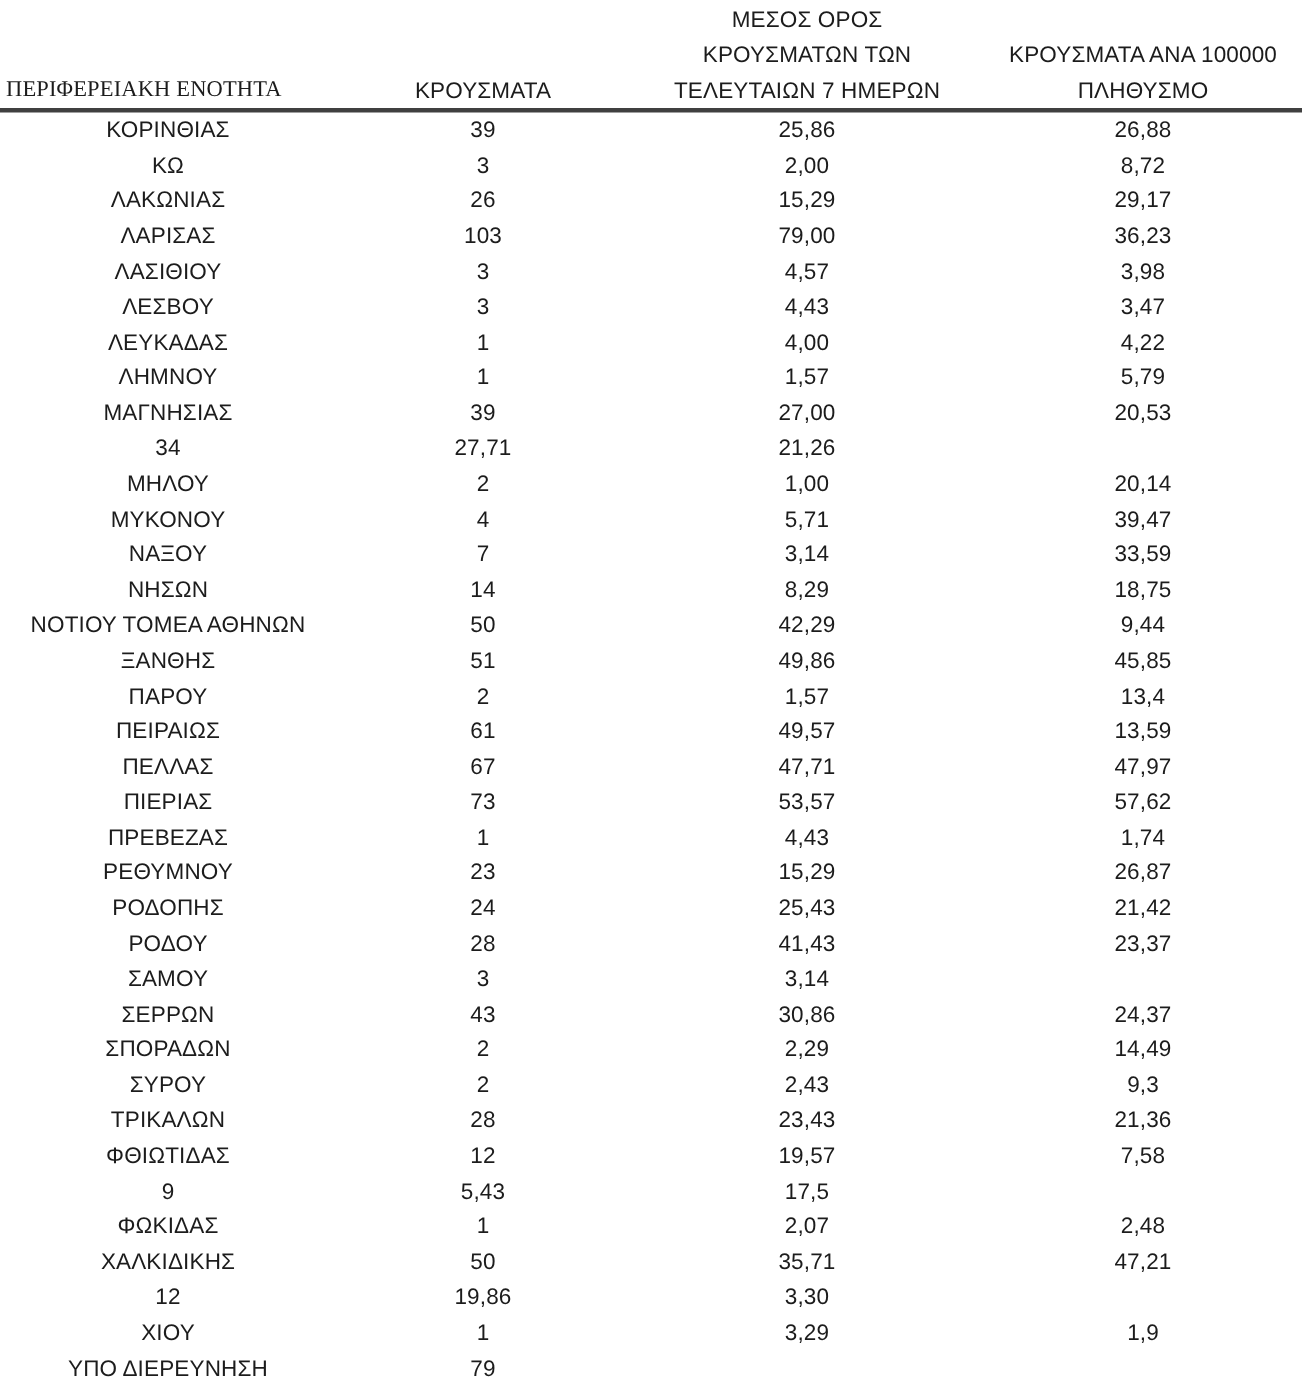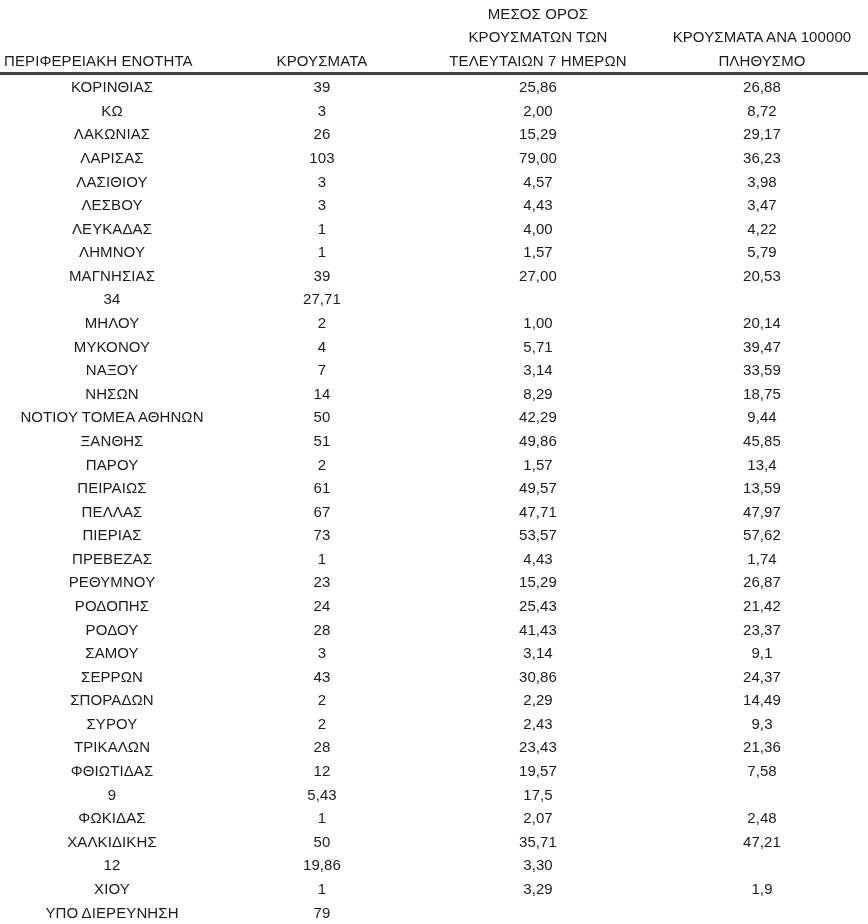--- a/index.html
+++ b/index.html
@@ -33,20 +33,21 @@
     white-space: pre-line;
     font-size: 15px;
     line-height: 23.4px;
     padding-bottom: 0px;
     letter-spacing: 0.1px;
   }
   .hcell.left {
     justify-content: flex-start;
     text-align: left;
     padding-left: 4px;
+    font-family: Liberation Serif, serif;
   }
   .row {
     height: 23.58px;
   }
   .cell {
     display: flex;
     align-items: center;
     justify-content: center;
     text-align: center;
     font-size: 15px;
@@ -121,20 +122,21 @@
       </div>
       <div class="grid row">
         <div class="cell left-col">ΜΑΓΝΗΣΙΑΣ</div>
         <div class="cell">39</div>
         <div class="cell">27,00</div>
         <div class="cell">20,53</div>
       </div>
       <div class="grid row">
         <div class="cell">34</div>
         <div class="cell">27,71</div>
+        <div class="cell">21,26</div>
       </div>
       <div class="grid row">
         <div class="cell left-col">ΜΗΛΟΥ</div>
         <div class="cell">2</div>
         <div class="cell">1,00</div>
         <div class="cell">20,14</div>
       </div>
       <div class="grid row">
         <div class="cell left-col">ΜΥΚΟΝΟΥ</div>
         <div class="cell">4</div>
@@ -210,21 +212,20 @@
       <div class="grid row">
         <div class="cell left-col">ΡΟΔΟΥ</div>
         <div class="cell">28</div>
         <div class="cell">41,43</div>
         <div class="cell">23,37</div>
       </div>
       <div class="grid row">
         <div class="cell left-col">ΣΑΜΟΥ</div>
         <div class="cell">3</div>
         <div class="cell">3,14</div>
-        <div class="cell">9,1</div>
       </div>
       <div class="grid row">
         <div class="cell left-col">ΣΕΡΡΩΝ</div>
         <div class="cell">43</div>
         <div class="cell">30,86</div>
         <div class="cell">24,37</div>
       </div>
       <div class="grid row">
         <div class="cell left-col">ΣΠΟΡΑΔΩΝ</div>
         <div class="cell">2</div>

